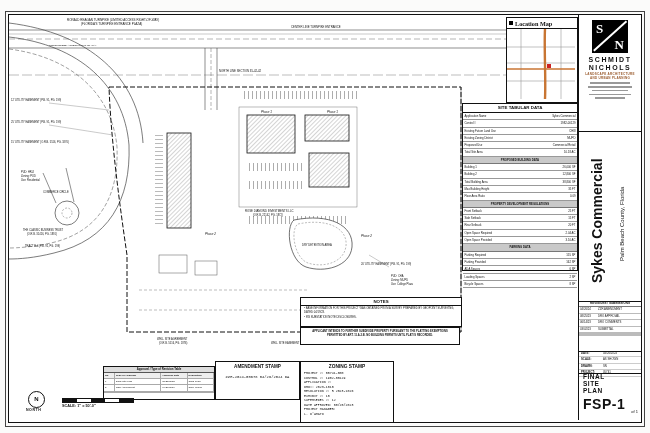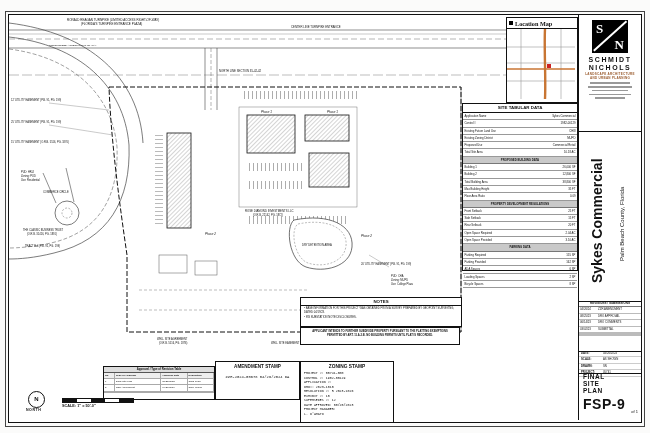--- a/index.html
+++ b/index.html
@@ -443,16 +443,16 @@
         <span>PROJECT:</span>
         <span>05741</span>
       </div>
     </div>
   <div class="abs" id="sheet-title-sec">
     <div id="sheet-title-lines">
         <div>FINAL</div>
         <div>SITE</div>
         <div>PLAN</div>
       </div>
-    <div id="sheet-num">FSP-9</div>
+    <div id="sheet-num">FSP-1</div>
     <div id="sheet-of">of 1</div>
   </div>
 </div>
 
 </body></html>

